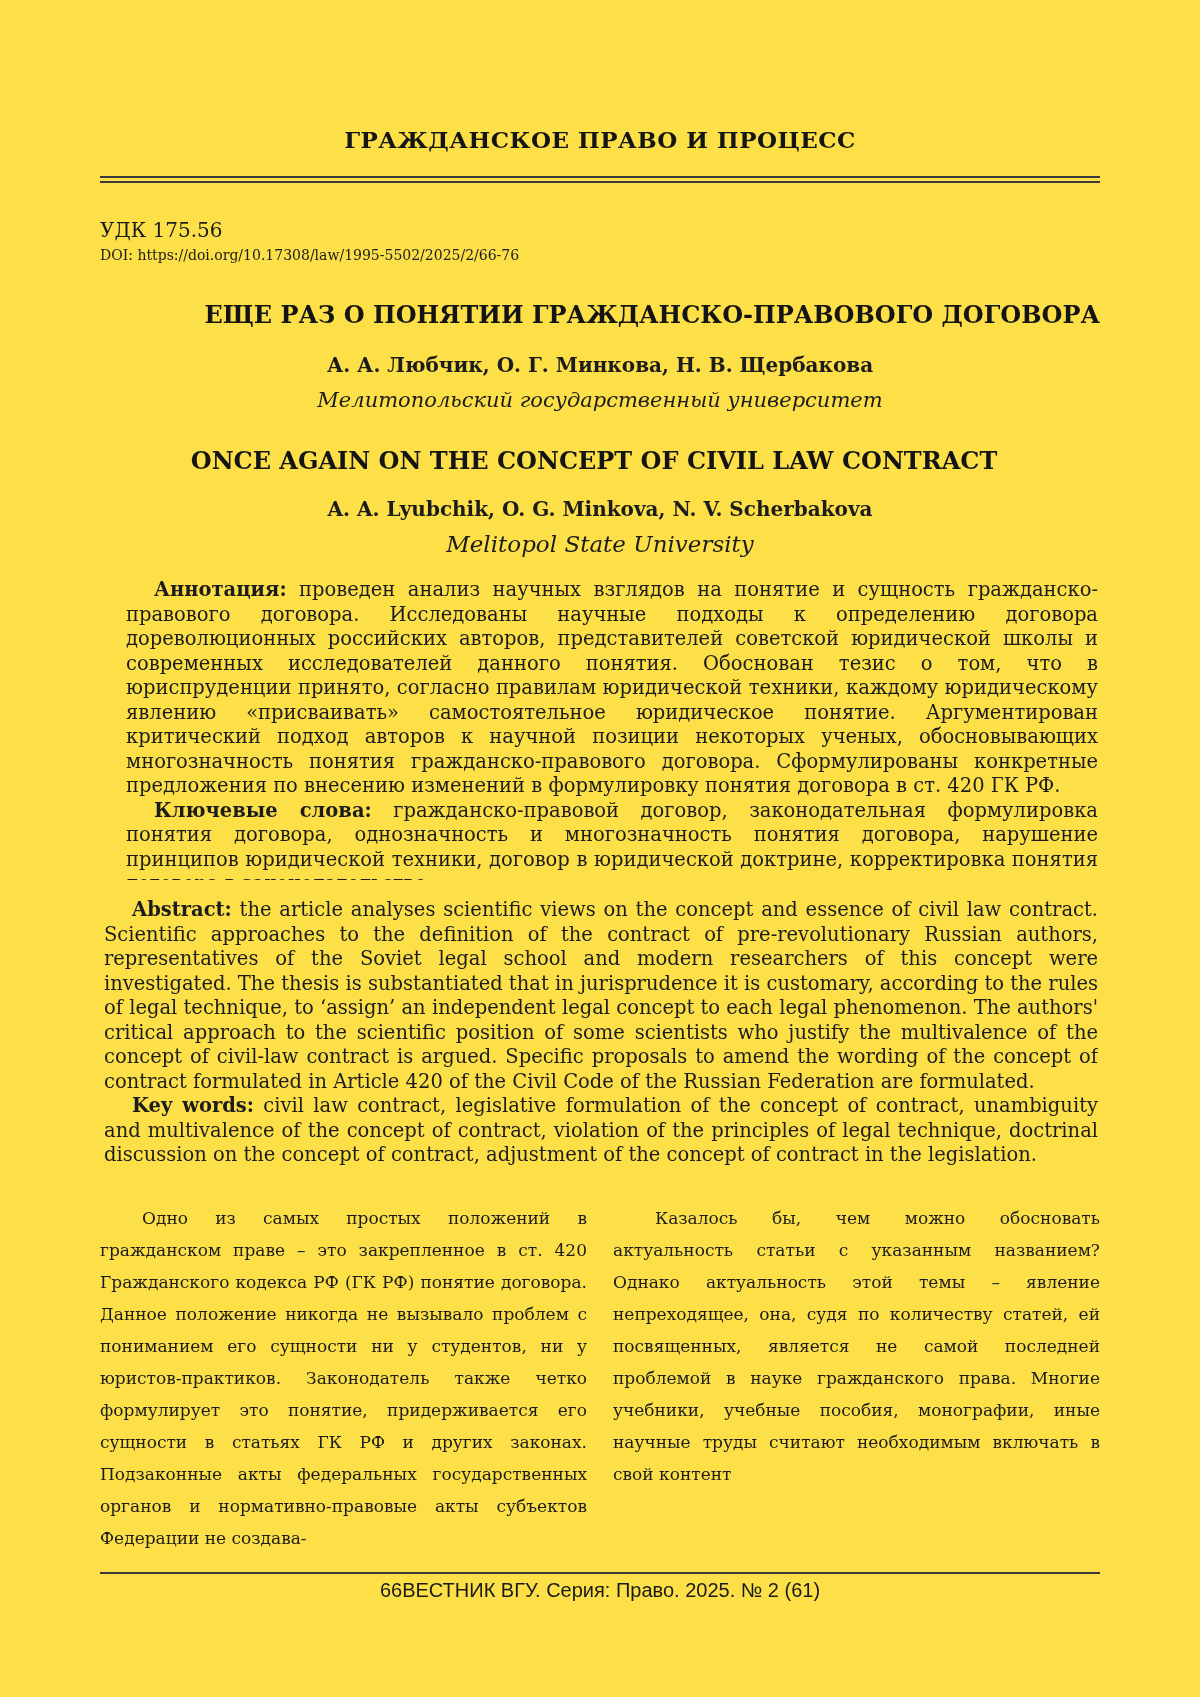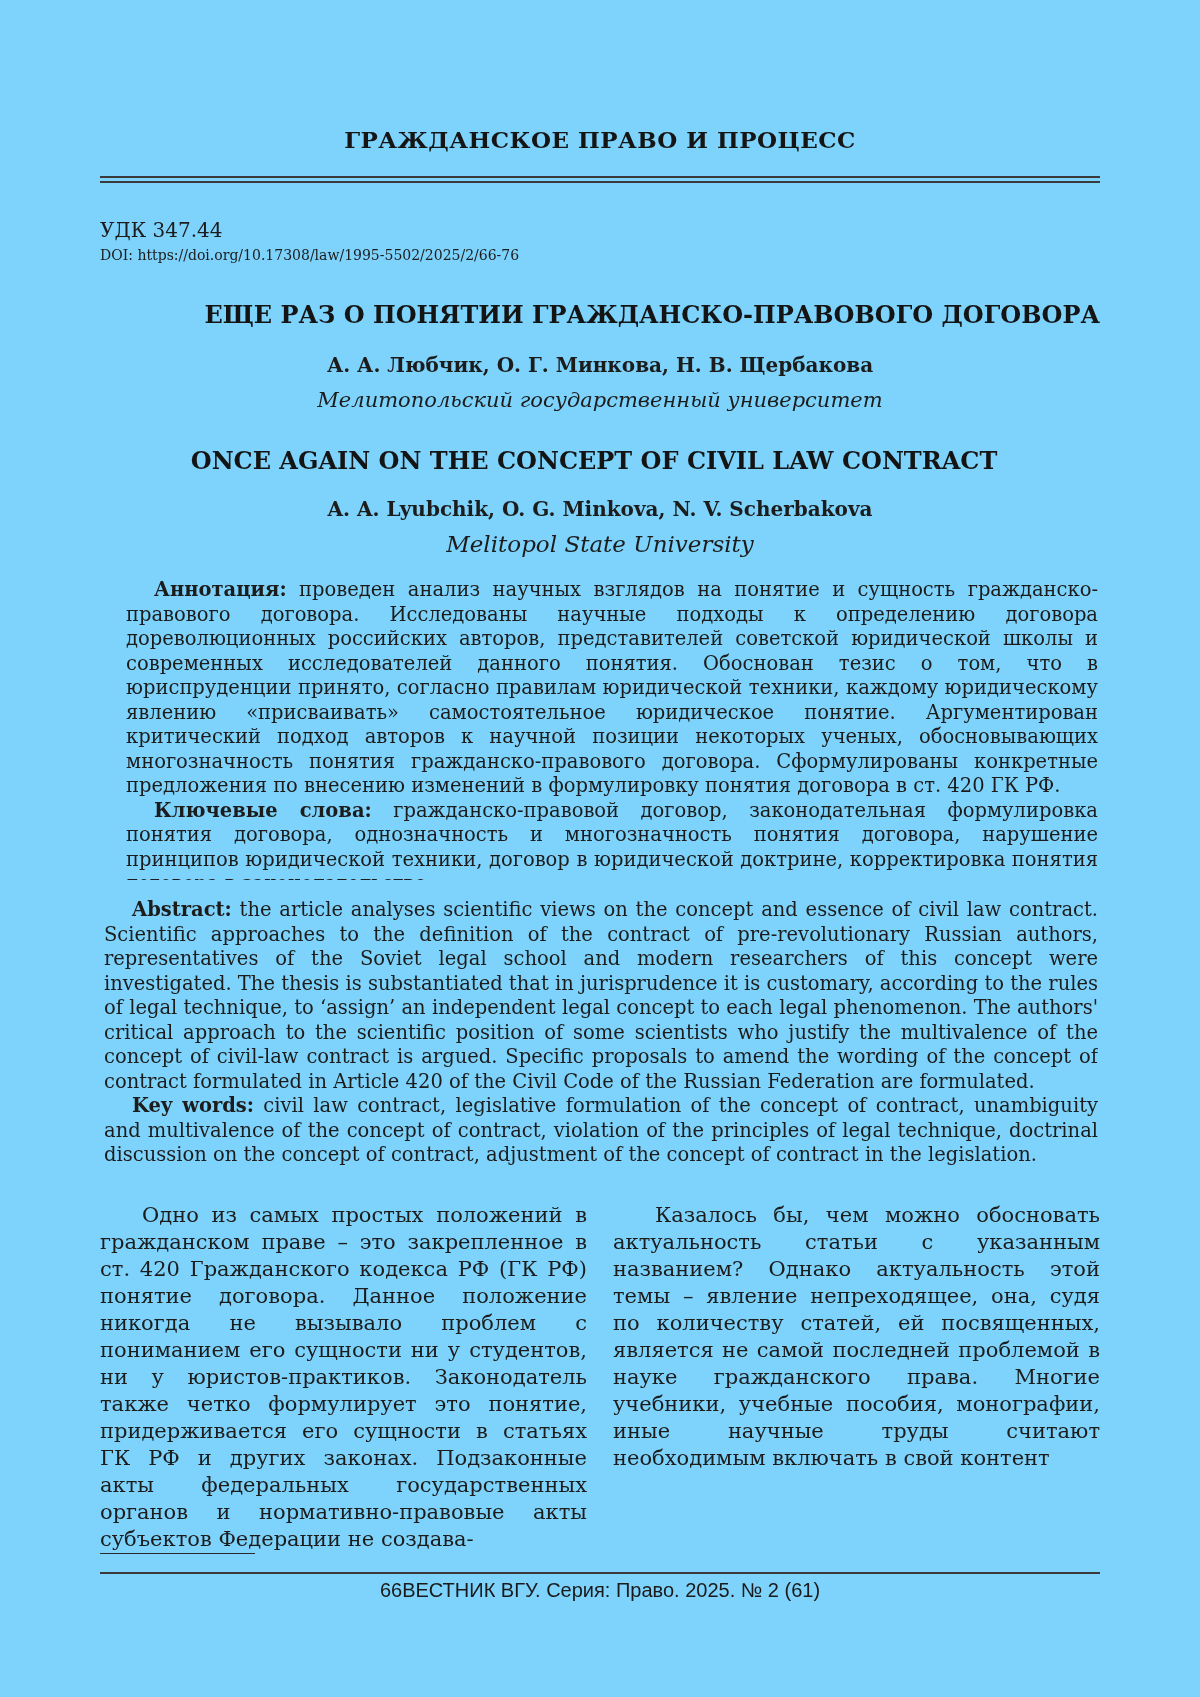--- a/index.html
+++ b/index.html
@@ -4,21 +4,21 @@
 <style>
   html, body {
     margin: 0;
     padding: 0;
     background: #ffffff;
   }
   .page {
     position: relative;
     width: 1200px;
     height: 1697px;
-    background: #7dd3fc;
+    background: #fde047;
     color: #1c1c1c;
     font-family: "DejaVu Serif", "Liberation Serif", serif;
     overflow: hidden;
   }
   .content {
     position: relative;
     width: 1000px;
     height: 100%;
     margin: 0 auto;
   }
@@ -125,22 +125,22 @@
 
   .columns {
     position: absolute;
     top: 1202px; left: 0; right: 0;
     height: 352px;
     display: flex;
     overflow: hidden;
   }
   .col {
     width: 487px;
-    font-size: 21px;
-    line-height: 27px;
+    font-size: 17px;
+    line-height: 32px;
     text-align: justify;
   }
   .col-left {
     margin-right: 26px;
     display: flex;
     flex-direction: column;
   }
   .col p {
     margin: 0;
     text-indent: 42px;
@@ -177,21 +177,21 @@
 </style>
 </head>
 <body>
 
 <div class="page">
   <div class="content">
 
     <div class="running-head">ГРАЖДАНСКОЕ ПРАВО И ПРОЦЕСС</div>
     <div class="rule-double"></div>
 
-    <div class="udc">УДК 347.44</div>
+    <div class="udc">УДК 175.56</div>
     <div class="doi">DOI: https://doi.org/10.17308/law/1995-5502/2025/2/66-76</div>
 
     <h1 class="title-ru">ЕЩЕ РАЗ О ПОНЯТИИ ГРАЖДАНСКО-ПРАВОВОГО ДОГОВОРА</h1>
     <div class="authors-ru">А. А. Любчик, О. Г. Минкова, Н. В. Щербакова</div>
     <div class="affil-ru">Мелитопольский государственный университет</div>
 
     <h2 class="title-en">ONCE AGAIN ON THE CONCEPT OF CIVIL LAW CONTRACT</h2>
     <div class="authors-en">A. A. Lyubchik, O. G. Minkova, N. V. Scherbakova</div>
     <div class="affil-en">Melitopol State University</div>
 

